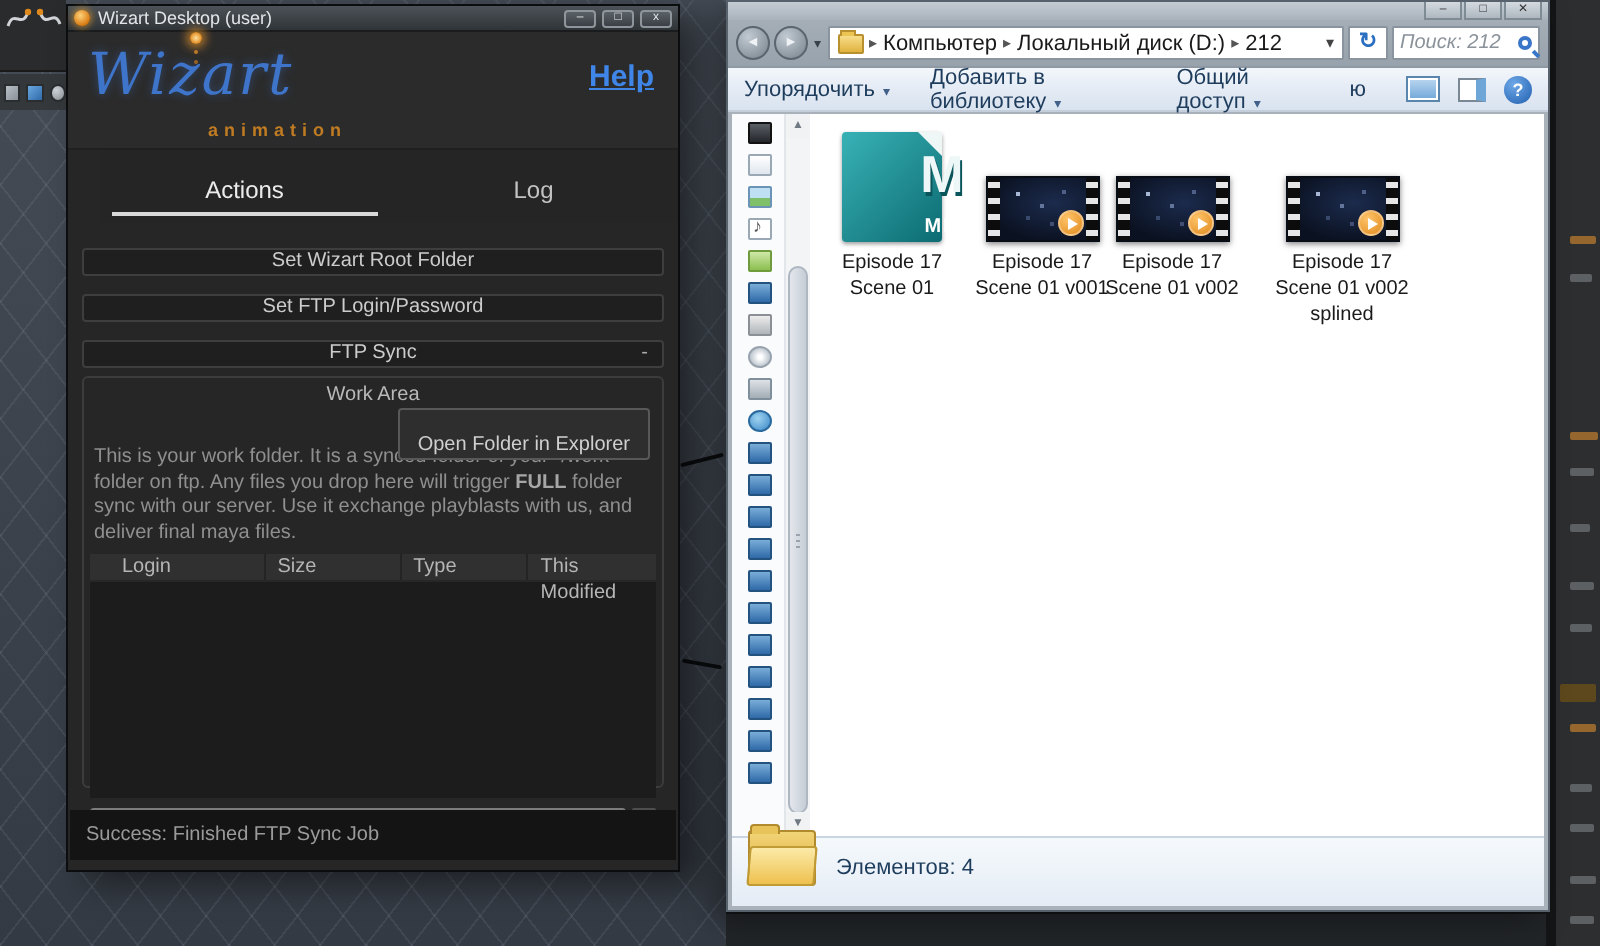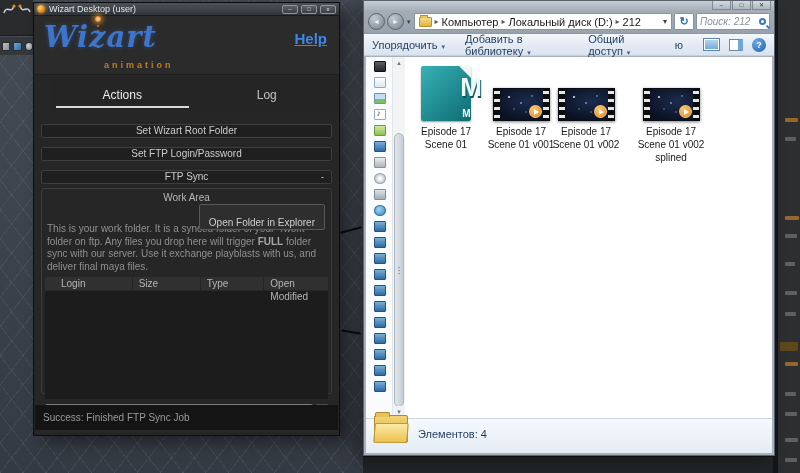--- a/index.html
+++ b/index.html
@@ -30,21 +30,21 @@
 
   
   .wizart { position:absolute; left:33px; top:2px; width:307px; height:434px; background:#262626; border:1px solid #0c0d0e; box-shadow:10px 6px 16px rgba(0,0,0,.45); }
   .wz-titlebar { height:13px; background:linear-gradient(#4c5257,#2f3438); border-bottom:1px solid #191b1d; display:flex; align-items:center; padding:0 3px; gap:4px; }
   .wz-appicon { width:8px; height:8px; border-radius:50%; background:radial-gradient(circle at 40% 35%, #ffd27a, #d87a10 70%); box-shadow:0 0 3px 1px rgba(240,160,40,.6); }
   .wz-title { font-size:9px; color:#e2e6e9; flex:1; white-space:nowrap; overflow:hidden; }
   .wz-ctrls { display:flex; gap:3px; }
   .wz-ctrl { width:16px; height:9px; border:1px solid #8e969c; border-radius:2px; background:linear-gradient(#5b6267,#393f44);
     color:#e4e8eb; font-size:6px; line-height:7px; text-align:center; }
   .wz-header { height:59px; background:#2b2b2b; position:relative; border-bottom:1px solid #202020; }
-  .wz-logo { position:absolute; left:10px; top:4px; font-family:"DejaVu Serif", serif; font-style:italic; font-weight:bold;
+  .wz-logo { position:absolute; left:10px; top:4px; font-family:"DejaVu Serif", serif; font-style:italic; font-weight:normal;
     font-size:29px; color:#3e74c9; letter-spacing:1px; text-shadow:0 0 5px rgba(62,116,201,.45); }
   .wz-spark { position:absolute; left:61px; top:0px; width:6px; height:6px; border-radius:50%;
     background:radial-gradient(circle,#ffe0a0,#e08a1e 70%); box-shadow:0 0 5px 2px rgba(235,150,40,.7), 0 7px 0 -2px rgba(220,140,40,.8), 0 12px 0 -2px rgba(200,120,30,.7); }
   .wz-tagline { position:absolute; left:70px; top:44px; font-size:9px; font-weight:bold; letter-spacing:3px; color:#c07c22; }
   .wz-help { position:absolute; right:12px; top:14px; font-size:15px; color:#3f86e8; text-decoration:underline; font-weight:bold; }
   .wz-tabs { height:36px; position:relative; display:flex; background:#252525;margin-left:16px; }
   .wz-tab { width:50%; text-align:center; font-size:12px; padding-top:13px; color:#c2c2c2; }
   .wz-tab.active { color:#ececec; }
   .wz-underline { position:absolute; left:6px; bottom:3px; width:calc(50% - 12px); height:2px; background:#d9d9d9; }
   .wz-body { padding:0 7px; }
@@ -216,21 +216,21 @@
 
     <div class="wz-group">
       <div class="wz-group-label">Work Area</div>
       <button class="wz-openbtn">Open Folder in Explorer</button>
       <p class="wz-desc"><span>This is your work folder. It is a synced folder of your "/work" folder on ftp. Any files you drop here will trigger </span><b>FULL</b><span> folder sync with our server. Use it exchange playblasts with us, and deliver final maya files.</span></p>
       <div class="wz-table">
         <div class="wz-thead">
           <div class="wz-th">Login</div>
           <div class="wz-th">Size</div>
           <div class="wz-th">Type</div>
-          <div class="wz-th">Open Modified</div>
+          <div class="wz-th">This Modified</div>
         </div>
         <div class="wz-tbody"></div>
         <div class="wz-hscroll">
           <div class="wz-hthumb"></div>
           <div class="wz-hcorner"></div>
         </div>
       </div>
     </div>
   </div>
 

